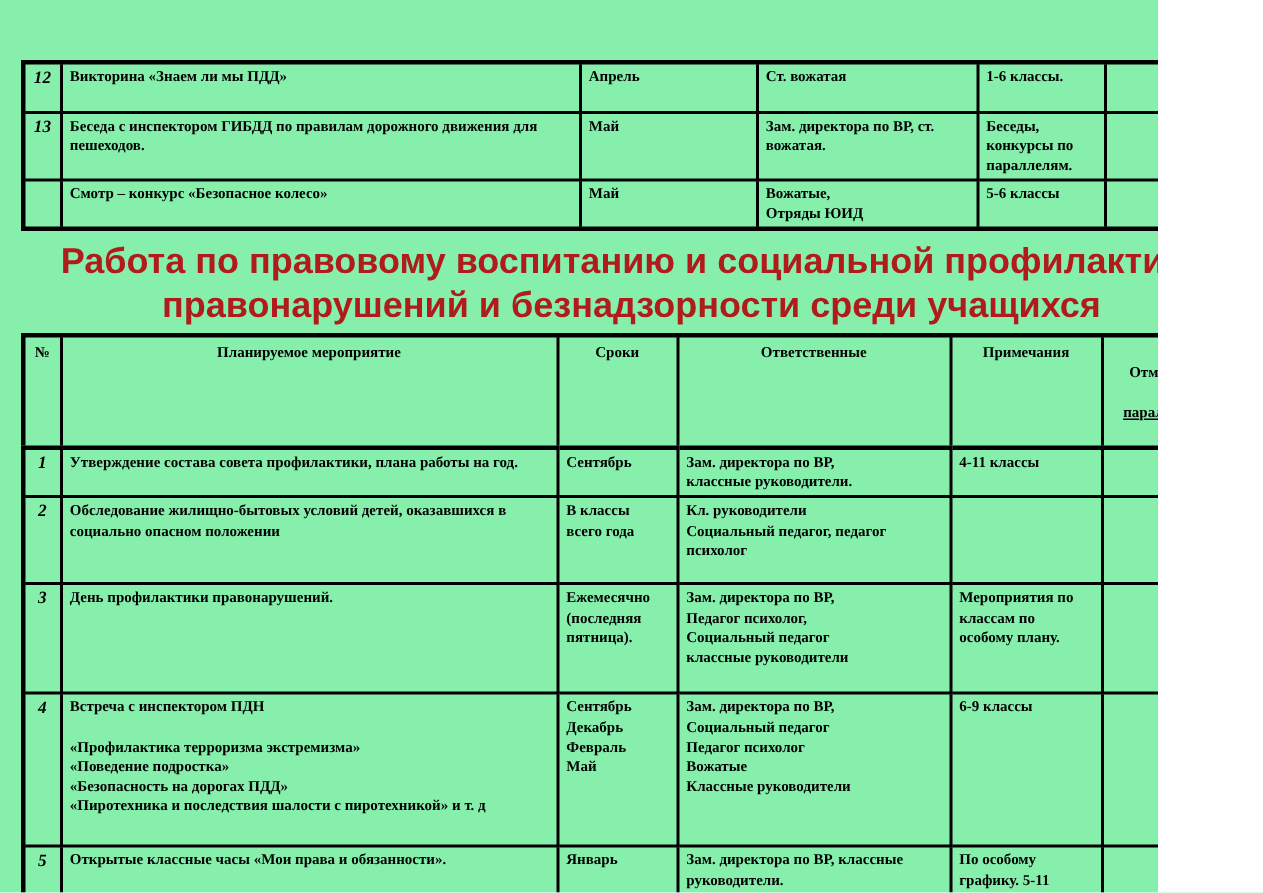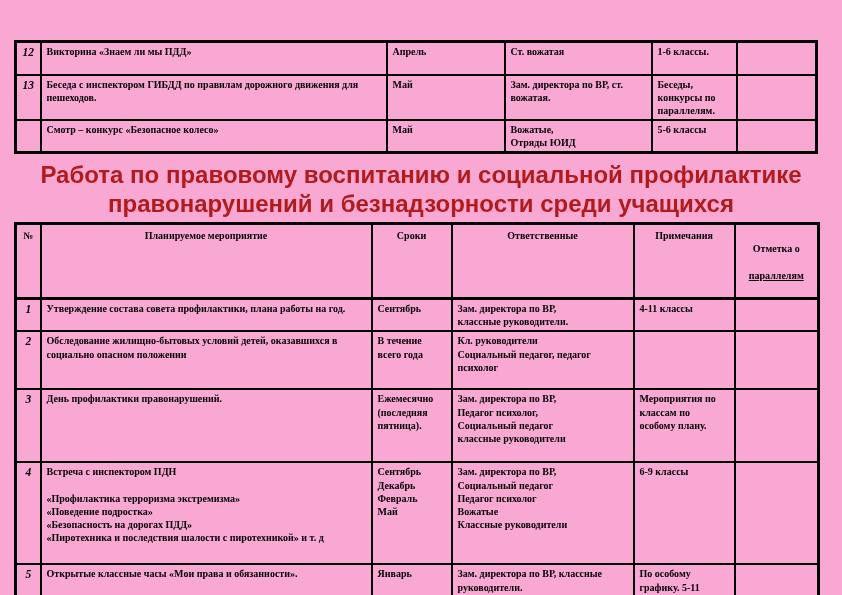--- a/index.html
+++ b/index.html
@@ -1,17 +1,17 @@
 <!DOCTYPE html>
 <html><head>
 <meta charset="utf-8">
 <style>
   html,body{margin:0;padding:0;background:#fff;}
   .page{
-    position:relative;width:842px;height:595px;background:#f9a8d4;
+    position:relative;width:772px;height:595px;background:#86efac;
     font-family:"Liberation Serif", serif;color:#000;overflow:hidden;
   }
   table{border-collapse:collapse;table-layout:fixed;position:absolute;border:3px solid #000;}
   td,th{
     border:2px solid #000;vertical-align:top;padding:2px 5px;
     font-weight:bold;font-size:10px;line-height:1.32;
     white-space:pre-line;overflow:hidden;word-wrap:break-word;
   }
   th{text-align:center;vertical-align:top;padding-top:4px;}
   #t1{left:14px;top:40px;width:801px;}
@@ -112,21 +112,21 @@
       <td>Утверждение состава совета профилактики, плана работы на год.</td>
       <td class="time">Сентябрь</td>
       <td>Зам. директора по ВР,
 классные руководители.</td>
       <td class="notes">4-11 классы</td>
       <td class="mark"></td>
     </tr>
     <tr class="r1">
       <td class="num">2</td>
       <td>Обследование жилищно-бытовых условий детей, оказавшихся в социально опасном положении</td>
-      <td class="time">В течение
+      <td class="time">В классы
 всего года</td>
       <td>Кл. руководители
 Социальный педагог, педагог психолог</td>
       <td class="notes"></td>
       <td class="mark"></td>
     </tr>
     <tr class="r2">
       <td class="num">3</td>
       <td>День профилактики правонарушений.</td>
       <td class="time">Ежемесячно

